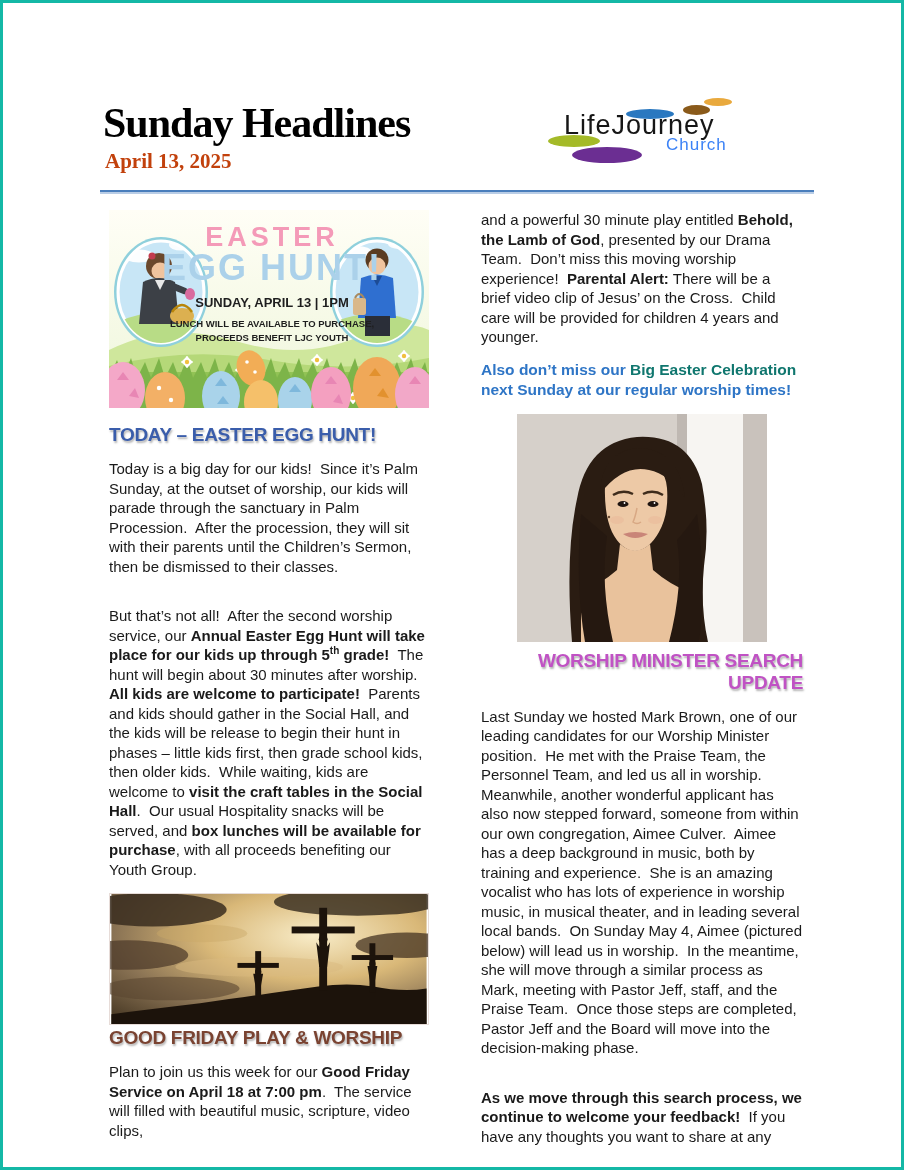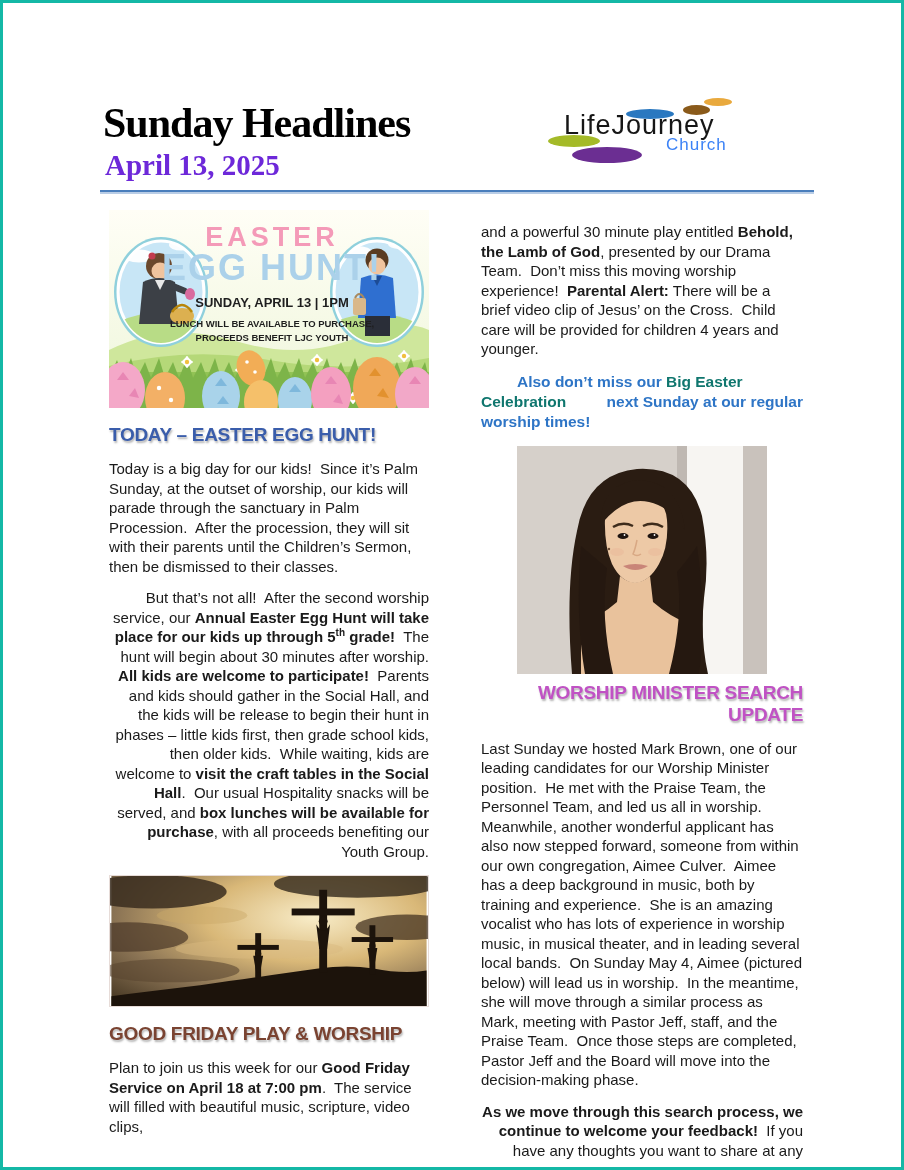--- a/index.html
+++ b/index.html
@@ -11,21 +11,21 @@
   }
   
   .masthead-title {
     position:absolute; left:100px; top:96px;
     font-family:"Liberation Serif", serif; font-weight:bold;
     font-size:42px; letter-spacing:-1px; color:#000;
   }
   .masthead-date {
     position:absolute; left:102px; top:146px;
     font-family:"Liberation Serif", serif; font-weight:bold;
-    font-size:29px; color:#6d28d9;
+    font-size:21px; color:#c2410c;
   }
   .logo { position:absolute; left:543px; top:92px; width:210px; height:82px; }
   .logo .ellipse { position:absolute; border-radius:50%; }
   .logo .el-blue   { left:80px;  top:14px; width:48px; height:10px; background:#2a78c0; }
   .logo .el-brown  { left:137px; top:10px; width:27px; height:10px; background:#8a5a1a; }
   .logo .el-amber  { left:158px; top:3px;  width:28px; height:8px;  background:#e9a93d; }
   .logo .el-olive  { left:2px;   top:40px; width:52px; height:12px; background:#a4ba28; }
   .logo .el-purple { left:26px;  top:52px; width:70px; height:16px; background:#6b2e92; }
   .logo .logo-line1 {
     position:absolute; left:2px; top:15px; z-index:2;
@@ -38,31 +38,31 @@
   .rule {
     position:absolute; left:97px; top:187px; width:714px; height:4px;
     background:#4a7ebc; border-bottom:2px solid #b9cde6;
   }
   
   .col { position:absolute; top:207px; }
   .col-left  { left:106px; width:320px; }
   .col-right { left:478px; width:322px; }
   .para { font-size:15px; line-height:19.5px; white-space:pre-wrap; margin-top:13px; }
   .para b { font-weight:bold; }
-  .mt14 { margin-top:12px;text-align:right; }
+  .mt14 { margin-top:30px; }
   sup { font-size:10px; vertical-align:super; line-height:0; }
   .sec-h {
     font-size:19px; line-height:22px; font-weight:bold; letter-spacing:-0.3px;
     text-shadow:1px 2px 2px rgba(90,90,90,0.45); margin-top:16px;
   }
   .h-blue   { color:#3a5dab; }
-  .h-brown  { color:#7a4331; margin-top:16px; }
+  .h-brown  { color:#7a4331; margin-top:2px; }
   .h-orchid { color:#c052c4; margin-top:8px;text-align:right; }
   .promo { font-size:15.5px; line-height:20px; font-weight:bold; margin-top:13px; white-space:pre-wrap; }
-  .promo .blu { color:#2e75c6;margin-left:36px; }
+  .promo .blu { color:#2e75c6; }
   .promo .pur { color:#0f766e;text-align:right; }
   
   .img-block { display:block; }
   .flyer-wrap { width:340px; height:198px; }
   .crosses-wrap { width:320px; height:132px; margin-top:14px; border:1px solid #e7dcd8; }
   .portrait-wrap { width:250px; height:228px; margin:14px auto 0 auto; }
   svg { display:block; }
   svg text { font-family:"Liberation Sans", sans-serif; }
 </style>
 </head>
@@ -235,21 +235,21 @@
     </div>
 
     <div class="sec-h h-brown">GOOD FRIDAY PLAY &amp; WORSHIP</div>
 
     <p class="para"><span>Plan to join us this week for our </span><b>Good Friday Service on April 18 at 7:00 pm</b><span>.  The service will filled with beautiful music, scripture, video clips,</span></p>
 
   </div>
 
   <div class="col col-right">
 
-    <p class="para" style="margin-top:12px;"><span>and a powerful 30 minute play entitled </span><b>Behold, the Lamb of God</b><span>, presented by our Drama Team.  Don’t miss this moving worship experience!  </span><b>Parental Alert:</b><span> There will be a brief video clip of Jesus’ on the Cross.  Child care will be provided for children 4 years and younger.</span></p>
+    <p class="para" style="margin-top:0;"><span>and a powerful 30 minute play entitled </span><b>Behold, the Lamb of God</b><span>, presented by our Drama Team.  Don’t miss this moving worship experience!  </span><b>Parental Alert:</b><span> There will be a brief video clip of Jesus’ on the Cross.  Child care will be provided for children 4 years and younger.</span></p>
 
     <p class="promo"><span class="blu">Also don’t miss our </span><span class="pur">Big Easter Celebration</span><span class="blu"> next Sunday at our regular worship times!</span></p>
 
     <div class="portrait-wrap img-block">
       <svg viewBox="0 0 250 228" width="250" height="228">
         <rect width="250" height="228" fill="#d6d0ca"></rect>
         <rect x="160" width="10" height="228" fill="#bfb8b2"></rect>
         <rect x="170" width="56" height="228" fill="#f7f5f2"></rect>
         <rect x="226" width="24" height="228" fill="#c9c2bc"></rect>
 

